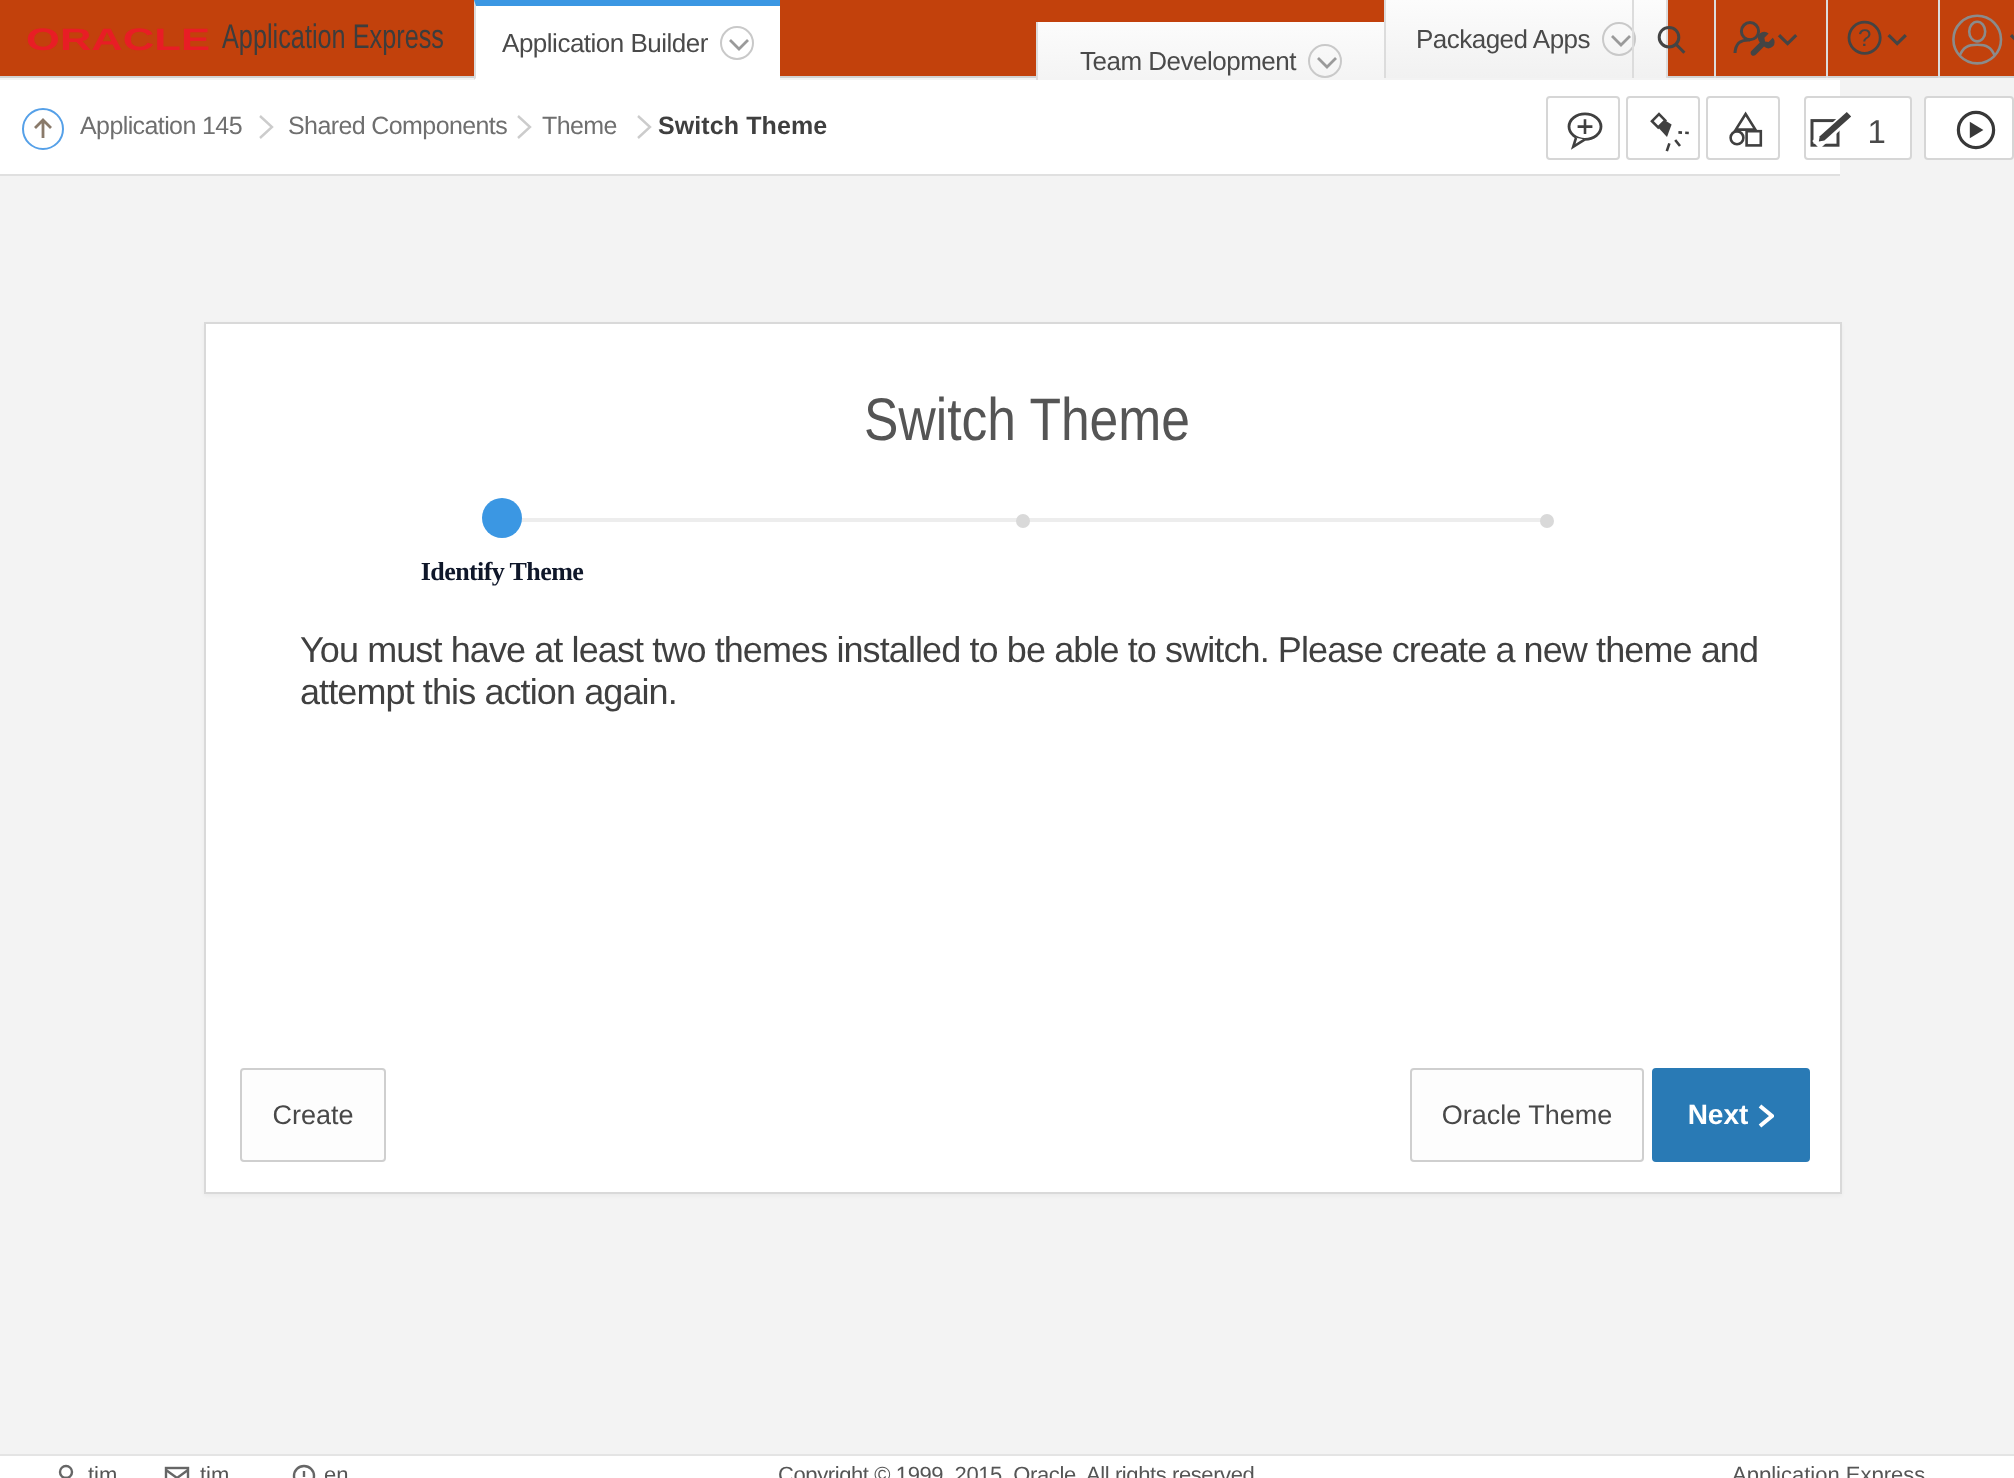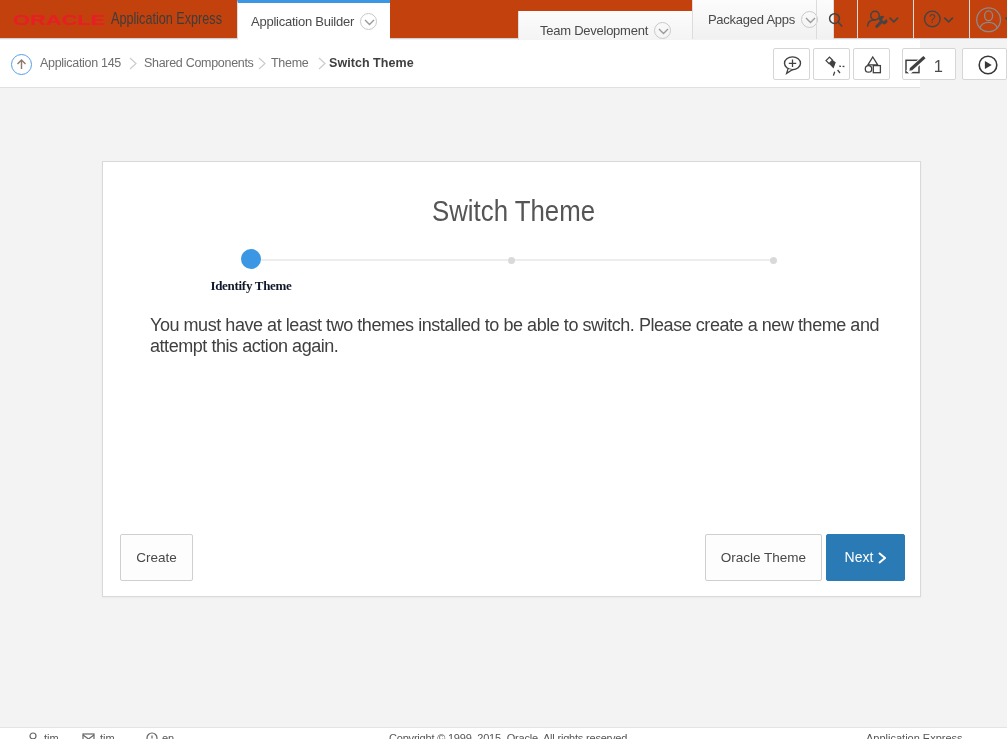--- a/index.html
+++ b/index.html
@@ -31,21 +31,21 @@
 .wdot { position:absolute; border-radius:50%; }
 #wstep1 { left:138px; top:87px; width:20px; height:20px; background:#3b97e3; }
 #wstep2 { left:405px; top:95px; width:7px; height:7px; background:#d9d9d9; }
 #wstep3 { left:667px; top:95px; width:7px; height:7px; background:#d9d9d9; }
 #wlabel { position:absolute; left:68px; top:116px; width:160px; text-align:center; font-size:13px; font-weight:bold; color:#0f172a; letter-spacing:-0.3px;font-family:Liberation Serif, serif; }
 #msg { position:absolute; left:47px; top:153px; font-size:18px; color:#404040; letter-spacing:-0.45px; }
 .btn { position:absolute; top:372px; height:47px; border-radius:2px; font-size:13.5px; line-height:45px; text-align:center; }
 .btn.plain { background:#fdfdfd; border:1px solid #cfcfcf; color:#484848; }
 #btn-cancel { left:17px; width:73px; }
 #btn-create { left:602px; width:117px; }
-#btn-next { left:723px; width:79px; background:#297ab5; border:1px solid #297ab5; color:#fff; font-weight:normal; font-size:14px; }
+#btn-next { left:723px; width:79px; background:#297ab5; border:1px solid #297ab5; color:#fff; font-weight:bold; font-size:14px; }
 #btn-next svg { vertical-align:-2px; margin-left:5px; }
 
 
 #footer { position:absolute; left:0; top:727px; width:1007px; height:12px; background:#fff; border-top:1px solid #e4e4e4; overflow:hidden; }
 .fitem { position:absolute; top:4px; font-size:11px; color:#555; }
 </style>
 </head>
 <body>
 <div id="page">
 

